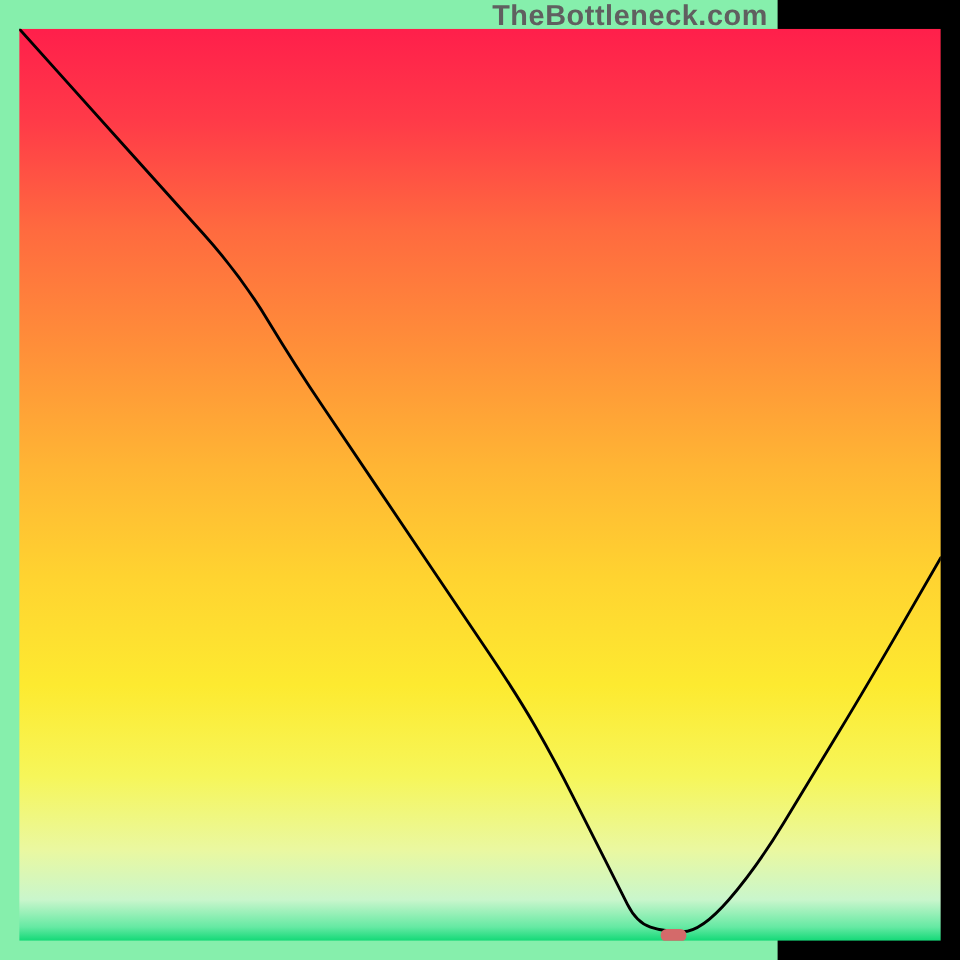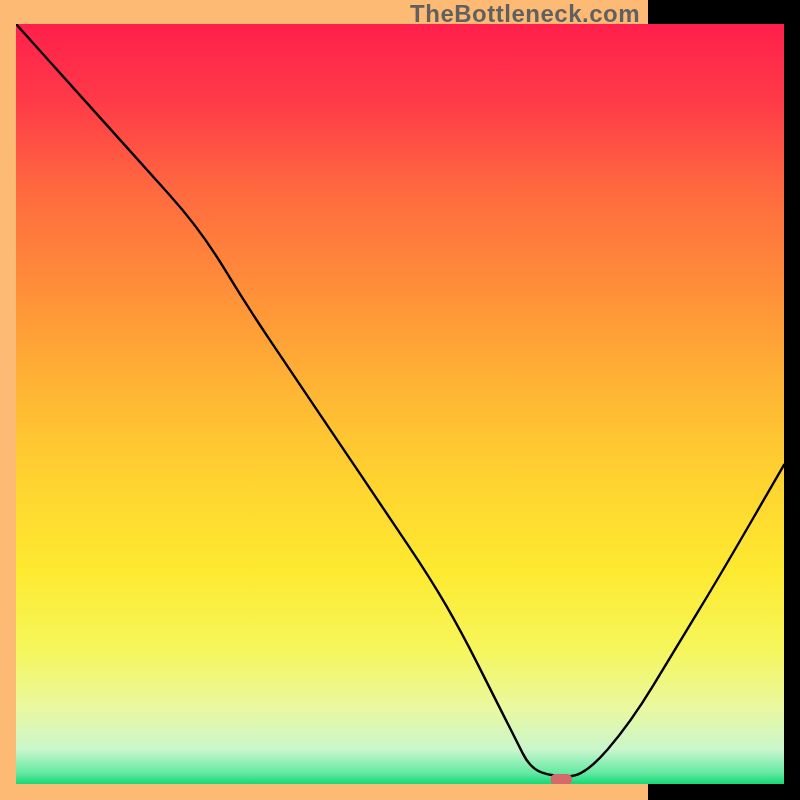--- a/index.html
+++ b/index.html
@@ -1,21 +1,21 @@
 <!DOCTYPE html>
 <html><head>
 <meta charset="utf-8">
 <style>
   * { margin: 0; padding: 0; box-sizing: border-box; }
   html, body { width: 800px; height: 800px; background: #000; overflow: hidden; }
   .chart-container {
     position: relative;
     width: 648px;
     height: 800px;
-    background: #fdba74;
+    background: #86efac;
   }
   .watermark {
     position: absolute;
     top: 0;
     right: 8px;
     font-family: Arial, Helvetica, sans-serif;
     font-size: 24px;
     font-weight: bold;
     color: #606060;
     letter-spacing: 0.5px;

